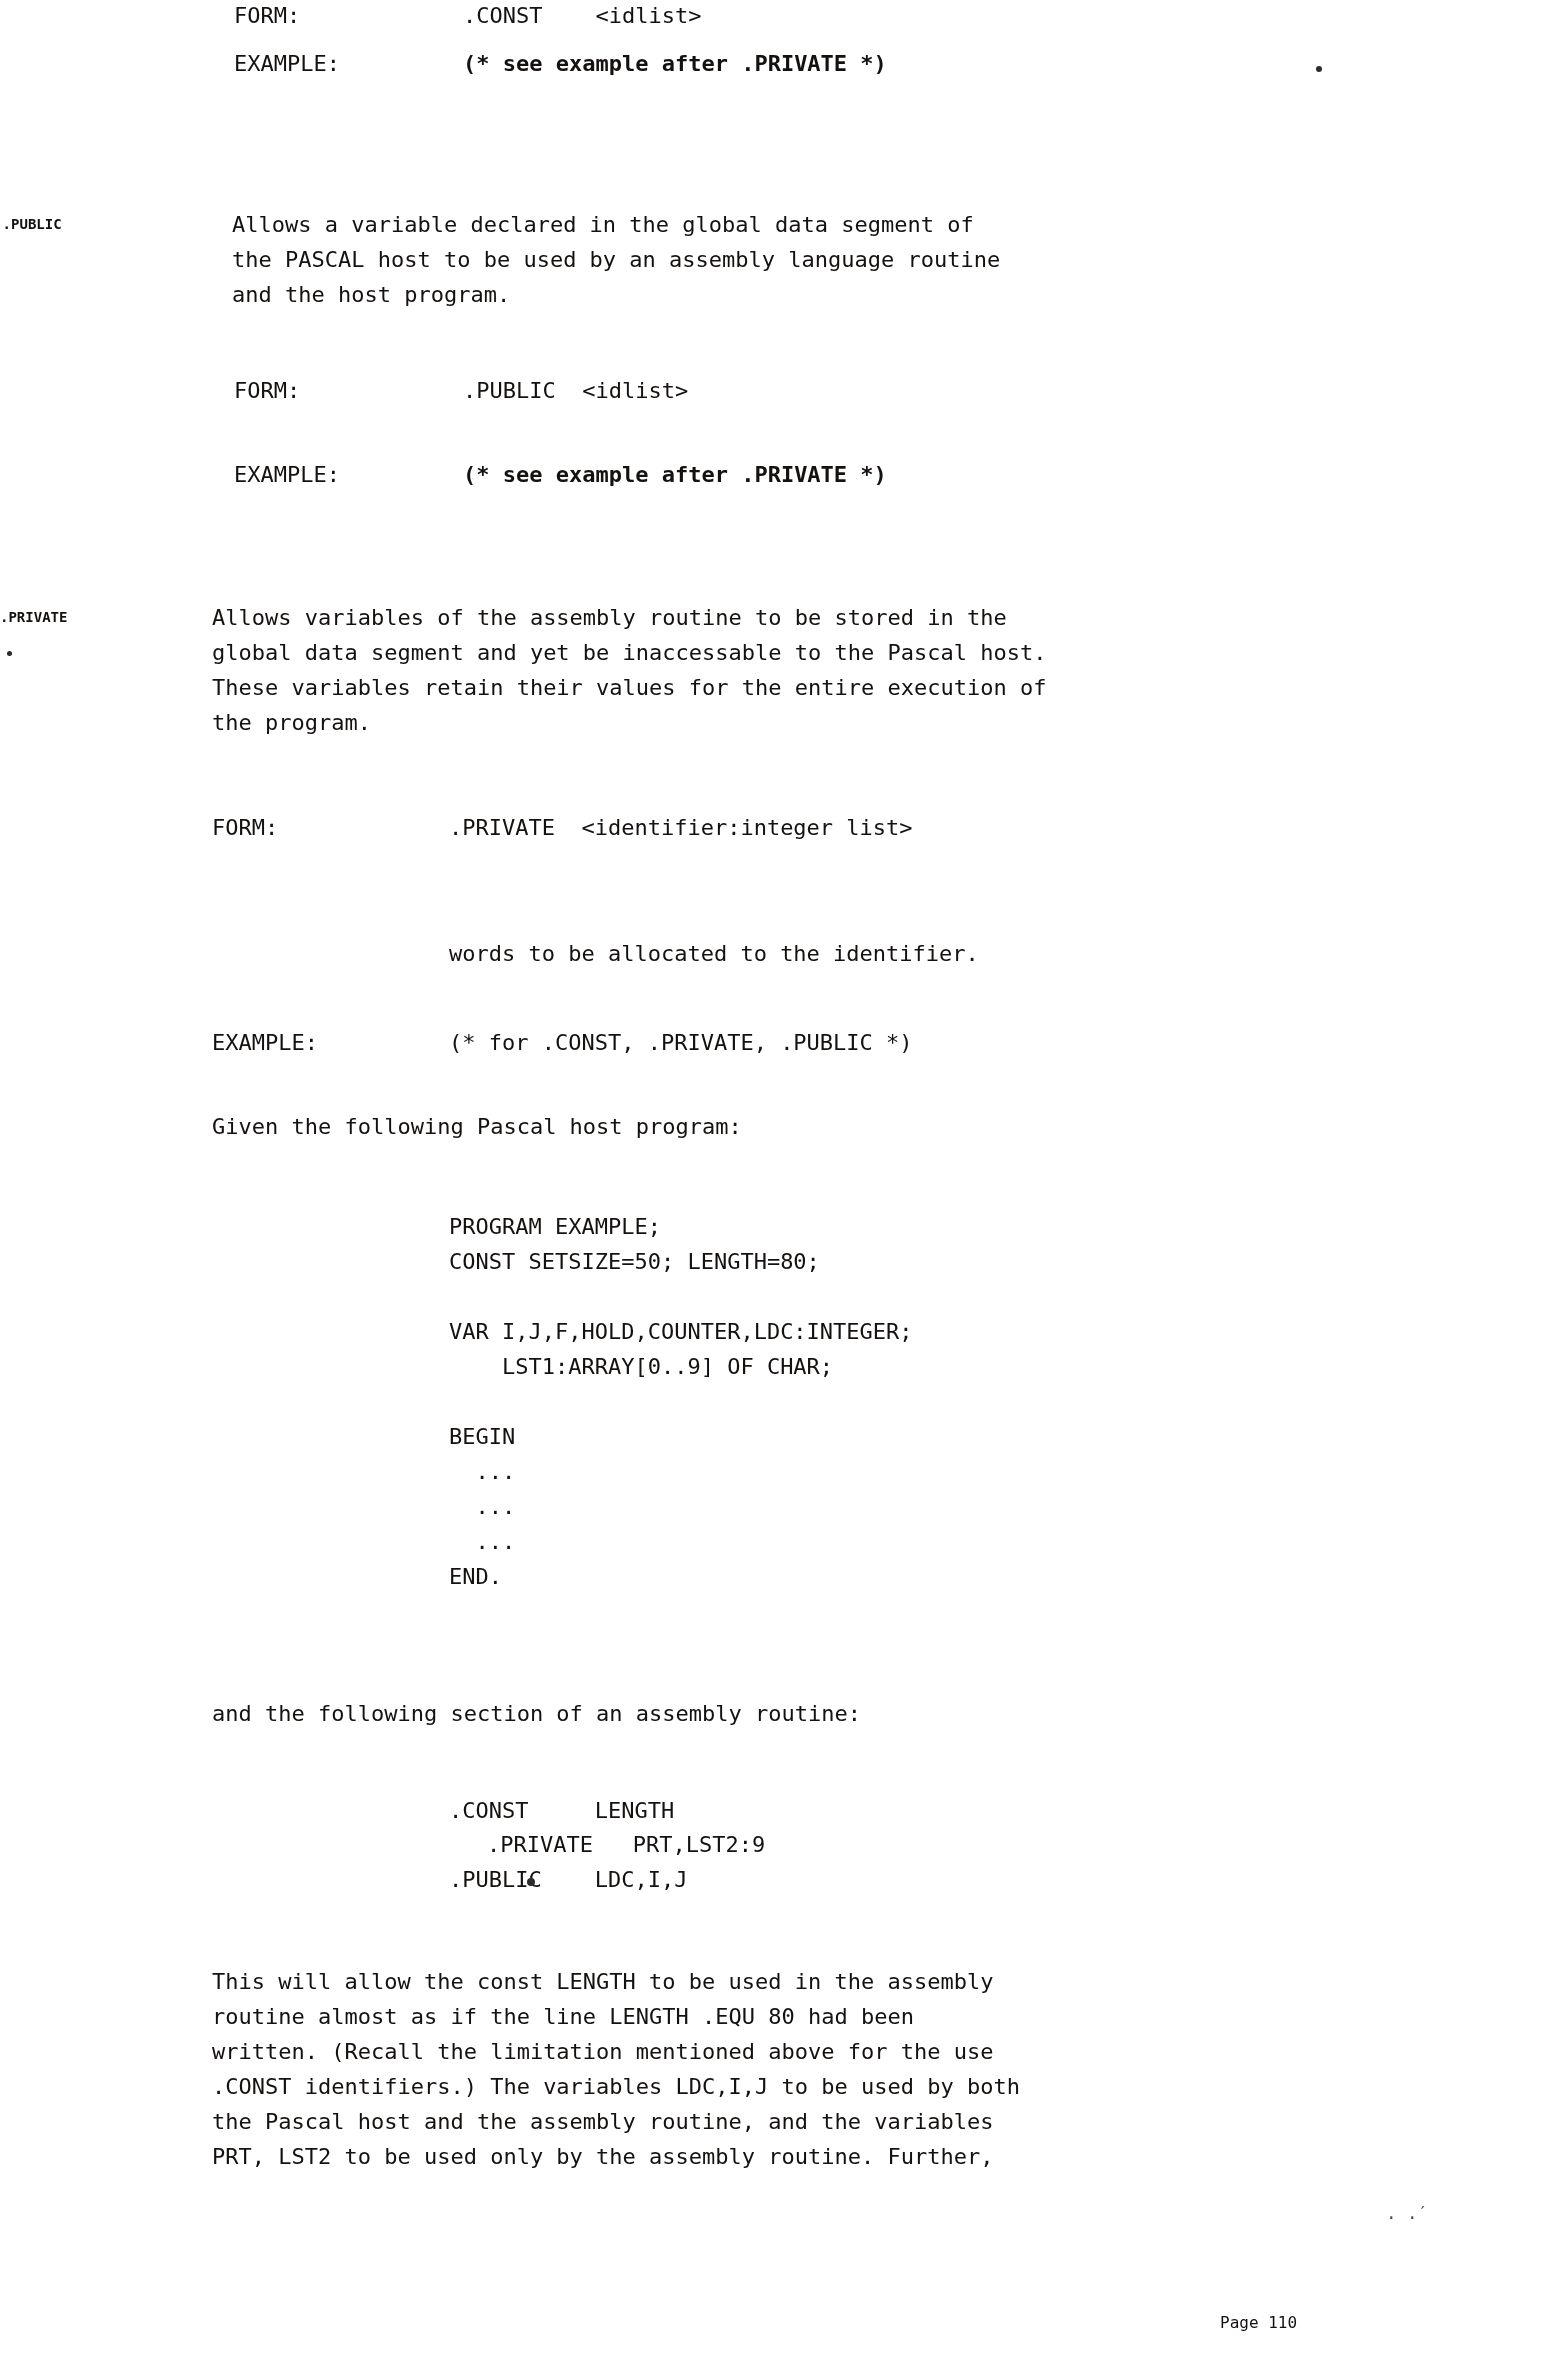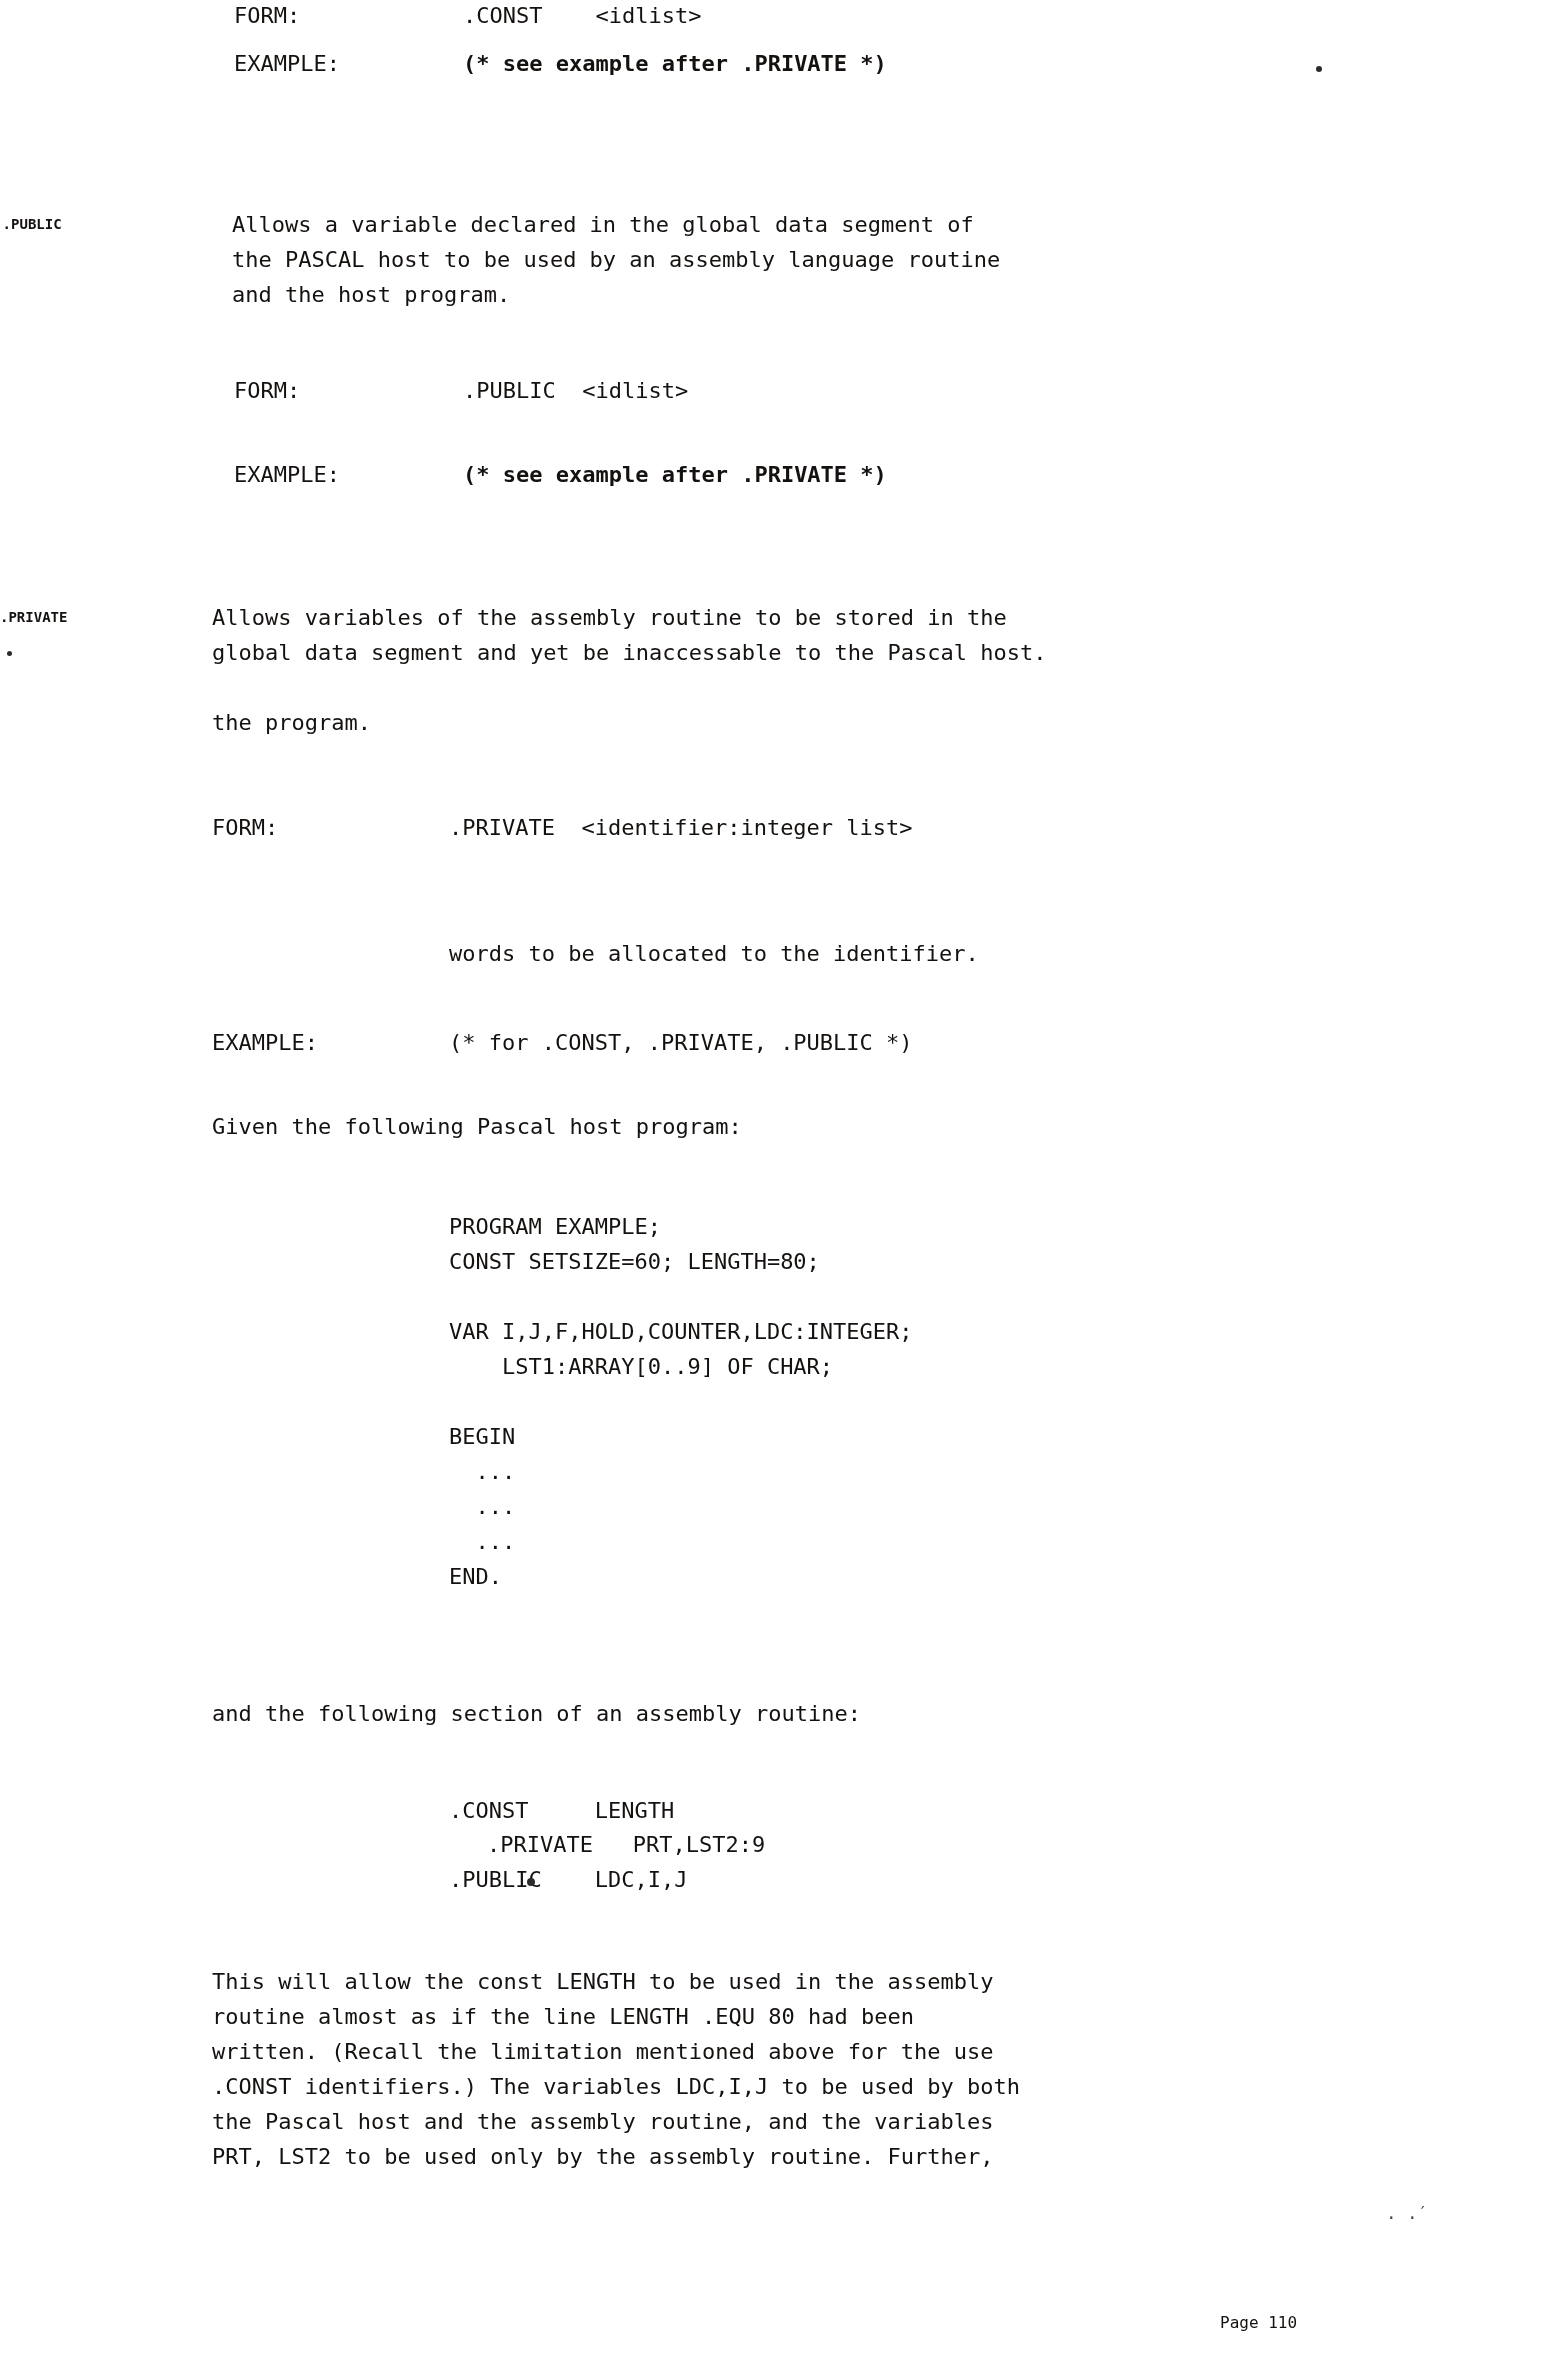--- a/index.html
+++ b/index.html
@@ -89,34 +89,35 @@
   <div class="label" style="left:234px; top:373px;">FORM:</div>
   <div class="blk" style="left:463px; top:373px;">.PUBLIC  &lt;idlist&gt;</div>
 
   <div class="label" style="left:234px; top:457px;">EXAMPLE:</div>
   <div class="blk bold" style="left:463px; top:457px;">(* see example after .PRIVATE *)</div>
 
   <div class="term" style="left:0px; top:600px;">.PRIVATE</div>
 
   <div class="blk" style="left:212px; top:600px;">Allows variables of the assembly routine to be stored in the</div>
   <div class="blk" style="left:212px; top:635px;">global data segment and yet be inaccessable to the Pascal host.</div>
+  <div class="blk" style="left:212px; top:670px;">These variables retain their values for the entire execution of</div>
   <div class="blk" style="left:212px; top:705px;">the program.</div>
 
   <div class="label" style="left:212px; top:810px;">FORM:</div>
   <div class="blk" style="left:449px; top:810px;">.PRIVATE  &lt;identifier:integer list&gt;</div>
 
   <div class="blk" style="left:449px; top:936px;">words to be allocated to the identifier.</div>
 
   <div class="label" style="left:212px; top:1025px;">EXAMPLE:</div>
   <div class="blk" style="left:449px; top:1025px;">(* for .CONST, .PRIVATE, .PUBLIC *)</div>
 
   <div class="blk" style="left:212px; top:1109px;">Given the following Pascal host program:</div>
 
   <div class="blk" style="left:449px; top:1209px;">PROGRAM EXAMPLE;</div>
-  <div class="blk" style="left:449px; top:1244px;">CONST SETSIZE=60; LENGTH=80;</div>
+  <div class="blk" style="left:449px; top:1244px;">CONST SETSIZE=50; LENGTH=80;</div>
   <div class="blk" style="left:449px; top:1314px;">VAR I,J,F,HOLD,COUNTER,LDC:INTEGER;</div>
   <div class="blk" style="left:449px; top:1349px;">    LST1:ARRAY[0..9] OF CHAR;</div>
   <div class="blk" style="left:449px; top:1419px;">BEGIN</div>
   <div class="blk" style="left:449px; top:1454px;">  ...</div>
   <div class="blk" style="left:449px; top:1489px;">  ...</div>
   <div class="blk" style="left:449px; top:1524px;">  ...</div>
   <div class="blk" style="left:449px; top:1559px;">END.</div>
 
   <div class="blk" style="left:212px; top:1696px;">and the following section of an assembly routine:</div>
 

